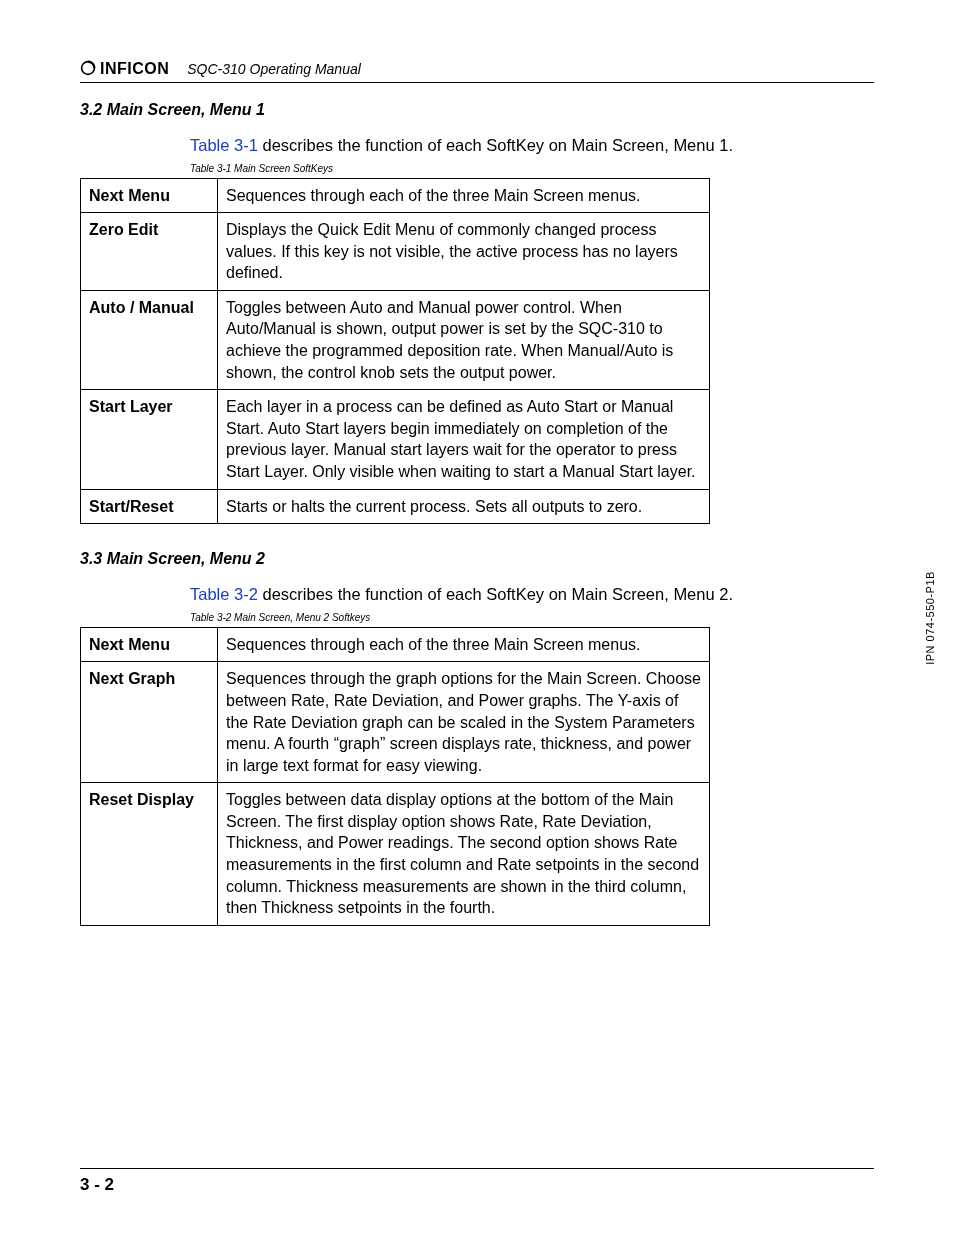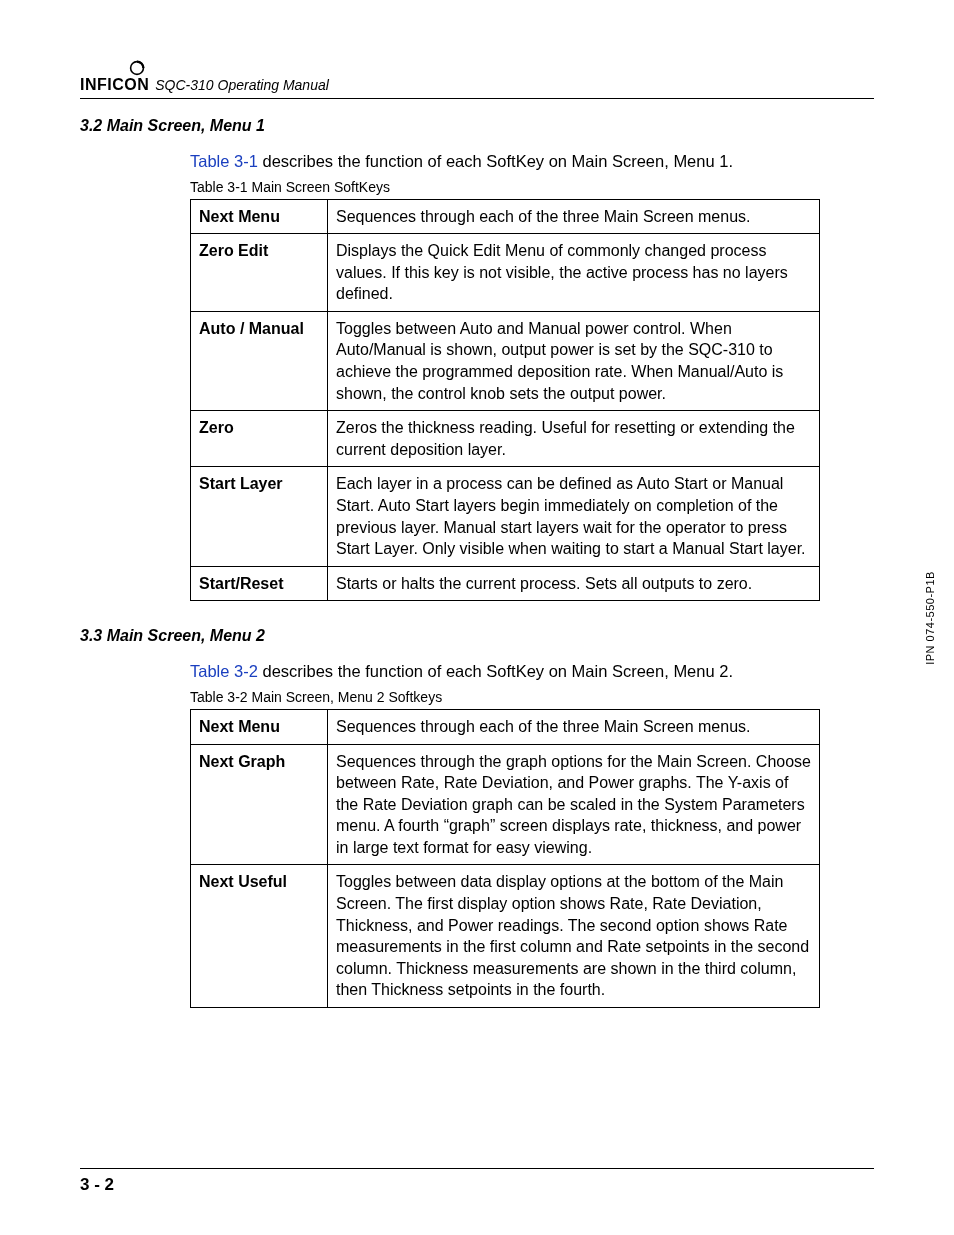--- a/index.html
+++ b/index.html
@@ -21,26 +21,25 @@
   }
   .header-row {
     display: flex;
     align-items: flex-end;
     border-bottom: 1.5px solid #000;
     padding-bottom: 4px;
     margin-bottom: 18px;
   }
   .logo {
     display: flex;
-    align-items: flex-end;
+    align-items: flex-start;
     font-weight: bold;
     font-size: 16px;
     letter-spacing: 0.5px;
-    margin-right: 0;
-    flex-direction: column;
+    margin-right: 12px;
   }
   .logo-mark {
     width: 16px; height: 16px;
     margin-right: 4px;
     display: inline-block;
   }
   .header-title {
     font-style: italic;
     font-size: 14px;
     color: #000000;
@@ -55,25 +54,25 @@
     margin: 8px 0 10px 0;
   }
   .intro {
     margin-left: 110px;
     font-size: 16.5px;
     margin-bottom: 8px;
   }
   .intro .link { color: #1a3fbf; text-align: center; }
   .table-caption {
     margin-left: 110px;
-    font-size: 14px;
+    font-style: italic;
+    font-size: 10px;
     margin-bottom: 4px;
   }
   table.softkeys {
-    margin-left: 110px;
     border-collapse: collapse;
     width: 630px;
     font-size: 16px;
     padding-left: 9px;
   }
   table.softkeys td {
     border: 1.5px solid #000;
     padding: 6px 8px;
     vertical-align: top;
     line-height: 1.35;
@@ -138,24 +137,20 @@
       </tr>
       <tr>
         <td class="key">Zero Edit</td>
         <td>Displays the Quick Edit Menu of commonly changed process values. If this key is not visible, the active process has no layers defined.</td>
       </tr>
       <tr>
         <td class="key">Auto / Manual</td>
         <td>Toggles between Auto and Manual power control. When Auto/Manual is shown, output power is set by the SQC-310 to achieve the programmed deposition rate. When Manual/Auto is shown, the control knob sets the output power.</td>
       </tr>
       <tr>
-        <td class="key">Zero</td>
-        <td>Zeros the thickness reading. Useful for resetting or extending the current deposition layer.</td>
-      </tr>
-      <tr>
         <td class="key">Start Layer</td>
         <td>Each layer in a process can be defined as Auto Start or Manual Start. Auto Start layers begin immediately on completion of the previous layer. Manual start layers wait for the operator to press Start Layer. Only visible when waiting to start a Manual Start layer.</td>
       </tr>
       <tr>
         <td class="key">Start/Reset</td>
         <td>Starts or halts the current process. Sets all outputs to zero.</td>
       </tr>
     </tbody>
   </table>
 
@@ -173,21 +168,21 @@
     <tbody>
       <tr>
         <td class="key">Next Menu</td>
         <td>Sequences through each of the three Main Screen menus.</td>
       </tr>
       <tr>
         <td class="key">Next Graph</td>
         <td>Sequences through the graph options for the Main Screen. Choose between Rate, Rate Deviation, and Power graphs. The Y-axis of the Rate Deviation graph can be scaled in the System Parameters menu. A fourth “graph” screen displays rate, thickness, and power in large text format for easy viewing.</td>
       </tr>
       <tr>
-        <td class="key">Next Useful</td>
+        <td class="key">Reset Display</td>
         <td>Toggles between data display options at the bottom of the Main Screen. The first display option shows Rate, Rate Deviation, Thickness, and Power readings. The second option shows Rate measurements in the first column and Rate setpoints in the second column. Thickness measurements are shown in the third column, then Thickness setpoints in the fourth.</td>
       </tr>
     </tbody>
   </table>
 
   <div class="footer">
     <span class="page-num">3 - 2</span>
   </div>
 
   <div class="side-ipn">IPN 074-550-P1B</div>

